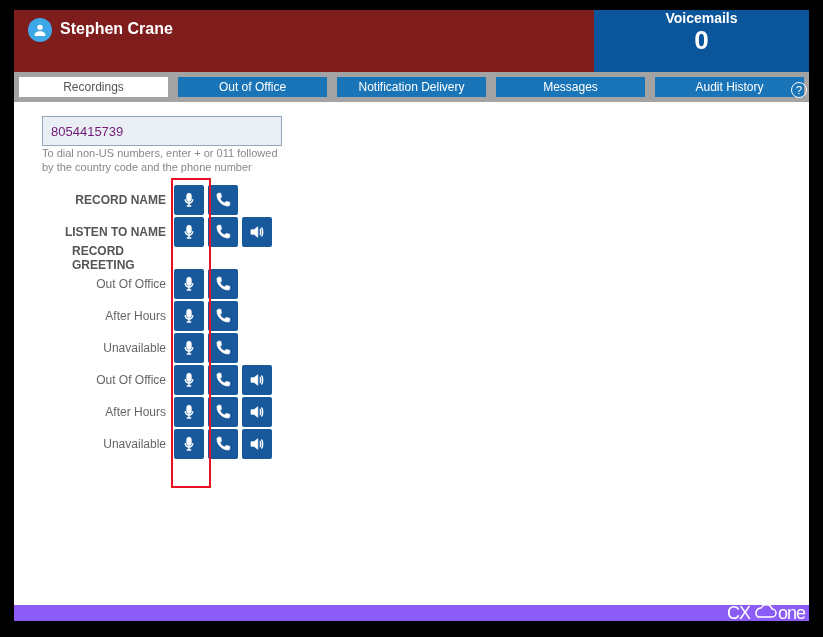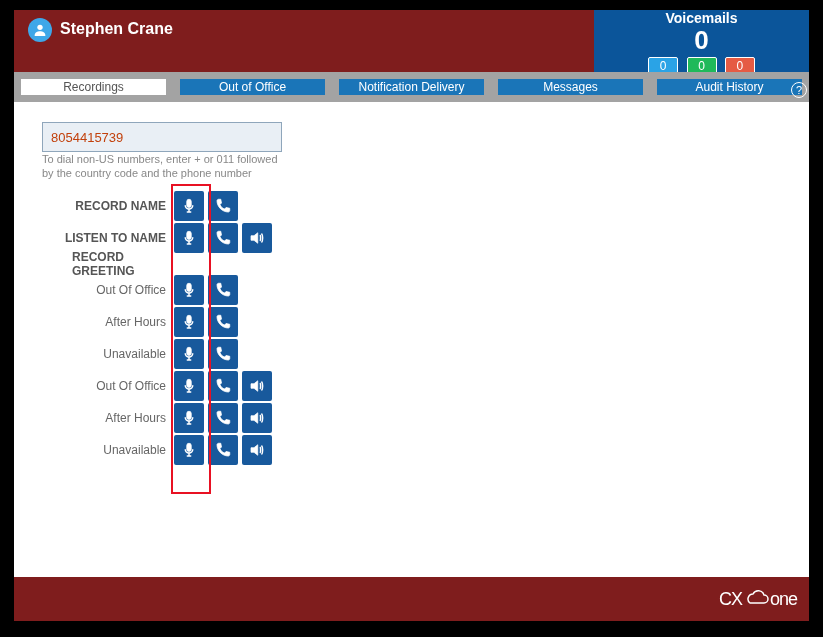--- a/index.html
+++ b/index.html
@@ -9,62 +9,57 @@
   .avatar { position: absolute; left: 14px; top: 8px; width: 24px; height: 24px; border-radius: 50%; background: #3ea7e8; display:flex; align-items:center; justify-content:center;}
   .avatar svg { width:16px; height:16px; fill:#fff;}
   .user-name { position: absolute; left: 46px; top: 10px; font-size: 16px; font-weight: bold; }
   .vm-panel { position: absolute; right: 0; top: 0; width: 215px; height: 78px; background: #0b559a; text-align:center; padding-top:0;}
   .vm-title { font-size: 14px; font-weight: bold;}
   .vm-count { font-size: 26px; font-weight: bold; line-height: 28px;}
   .vm-badges { margin-top:2px; }
   .vm-badges span { display:inline-block; width:30px; height:18px; line-height:16px; font-size:12px; border:1px solid #fff; margin:0 2px; border-radius:2px;}
   .b-blue{background:#2aa3e6;} .b-green{background:#1fb95a;} .b-red{background:#e55b44;}
   .tabs { position:absolute; left:0; bottom:0; width:100%; height:30px; display:flex; }
-  .tab { flex:1; border:7px solid #a3a3a3; background:#1a75b8; color:#fff; font-size:12px; display:flex; align-items:center; justify-content:center; cursor:pointer;}
+  .tab { flex:1; border:5px solid #a3a3a3; background:#1a75b8; color:#fff; font-size:12px; display:flex; align-items:center; justify-content:center; cursor:pointer;}
   .tab.active { background:#fff; color:#555; }
   .help { position:absolute; right:2px; bottom:4px; width:16px; height:16px; border:1px solid #fff; border-radius:50%; font-size:11px; display:flex;align-items:center;justify-content:center;}
   .content { padding: 14px 20px 10px 28px; height: 488px; position:relative; background:#fff;}
   .label-dial { font-size:11px; color:#666; }
   .req { color:#d00; }
-  .dial-input { margin-top:6px; width:240px; height:30px; border:1px solid #8fa6bb; background:#e9eff5; padding:0 8px; font-size:13px; color:#c2410c;}
+  .dial-input { width:240px; height:30px; border:1px solid #8fa6bb; background:#e9eff5; padding:0 8px; font-size:13px; color:#701a75;}
   .hint { font-size:11px; color:#888; width:250px; margin-top:0; line-height:14px;}
   .rows { margin-top:10px; position:relative;}
   .row { height:32px; display:flex; align-items:center; }
   .row-label { width:132px; text-align:right; font-size:12px; color:#666; padding-right:8px;}
   .row-label.bold { color:#555; font-weight:bold;}
   .section-label { font-size:12px; color:#555; font-weight:bold; text-align:left; padding-left:30px; width:132px; height:20px; display:flex; align-items:center;}
   .btn-ic { width:30px; height:30px; background:#18599c; margin-right:4px; display:flex; align-items:center; justify-content:center; cursor:pointer; border-radius:2px;}
   .btn-ic svg { width:18px; height:18px; fill:#fff; stroke:#fff;}
   .highlight-box { position:absolute; left:129px; top:-6px; width:40px; height:310px; border:2px solid #e81123; pointer-events:none;}
-  .footer { position:absolute; bottom:0; left:0; width:100%; height:44px; background:#7f1d1d; display:flex; align-items:center; justify-content:flex-end; padding-right:12px;}
+  .footer { position:absolute; bottom:0; left:0; width:100%; height:16px; background:#8b5cf6; display:flex; align-items:center; justify-content:flex-end; padding-right:4px;}
   .logo { color:#fff; font-size:18px; font-family: 'Segoe UI', Arial, sans-serif; letter-spacing:-1px;}
   .logo .thin{font-weight:300;}
   .logo .cloud{display:inline-block;}
 </style>
 </head>
 <body>
 
 <div class="frame">
   <div class="header">
     <div class="avatar">
       <svg viewBox="0 0 24 24">
           <circle cx="12" cy="8" r="4"></circle>
           <path d="M4 20c0-4 4-6 8-6s8 2 8 6v1H4z"></path>
         </svg>
     </div>
     <div class="user-name">Stephen Crane</div>
 
     <div class="vm-panel">
       <div class="vm-title">Voicemails</div>
       <div class="vm-count">0</div>
-      <div class="vm-badges">
-        <span class="b-blue">0</span>
-        <span class="b-green">0</span>
-        <span class="b-red">0</span>
-      </div>
     </div>
 
     <div class="tabs">
       <div class="tab active">Recordings</div>
       <div class="tab">Out of Office</div>
       <div class="tab">Notification Delivery</div>
       <div class="tab">Messages</div>
       <div class="tab">Audit History</div>
     </div>
     <div class="help">?</div>

